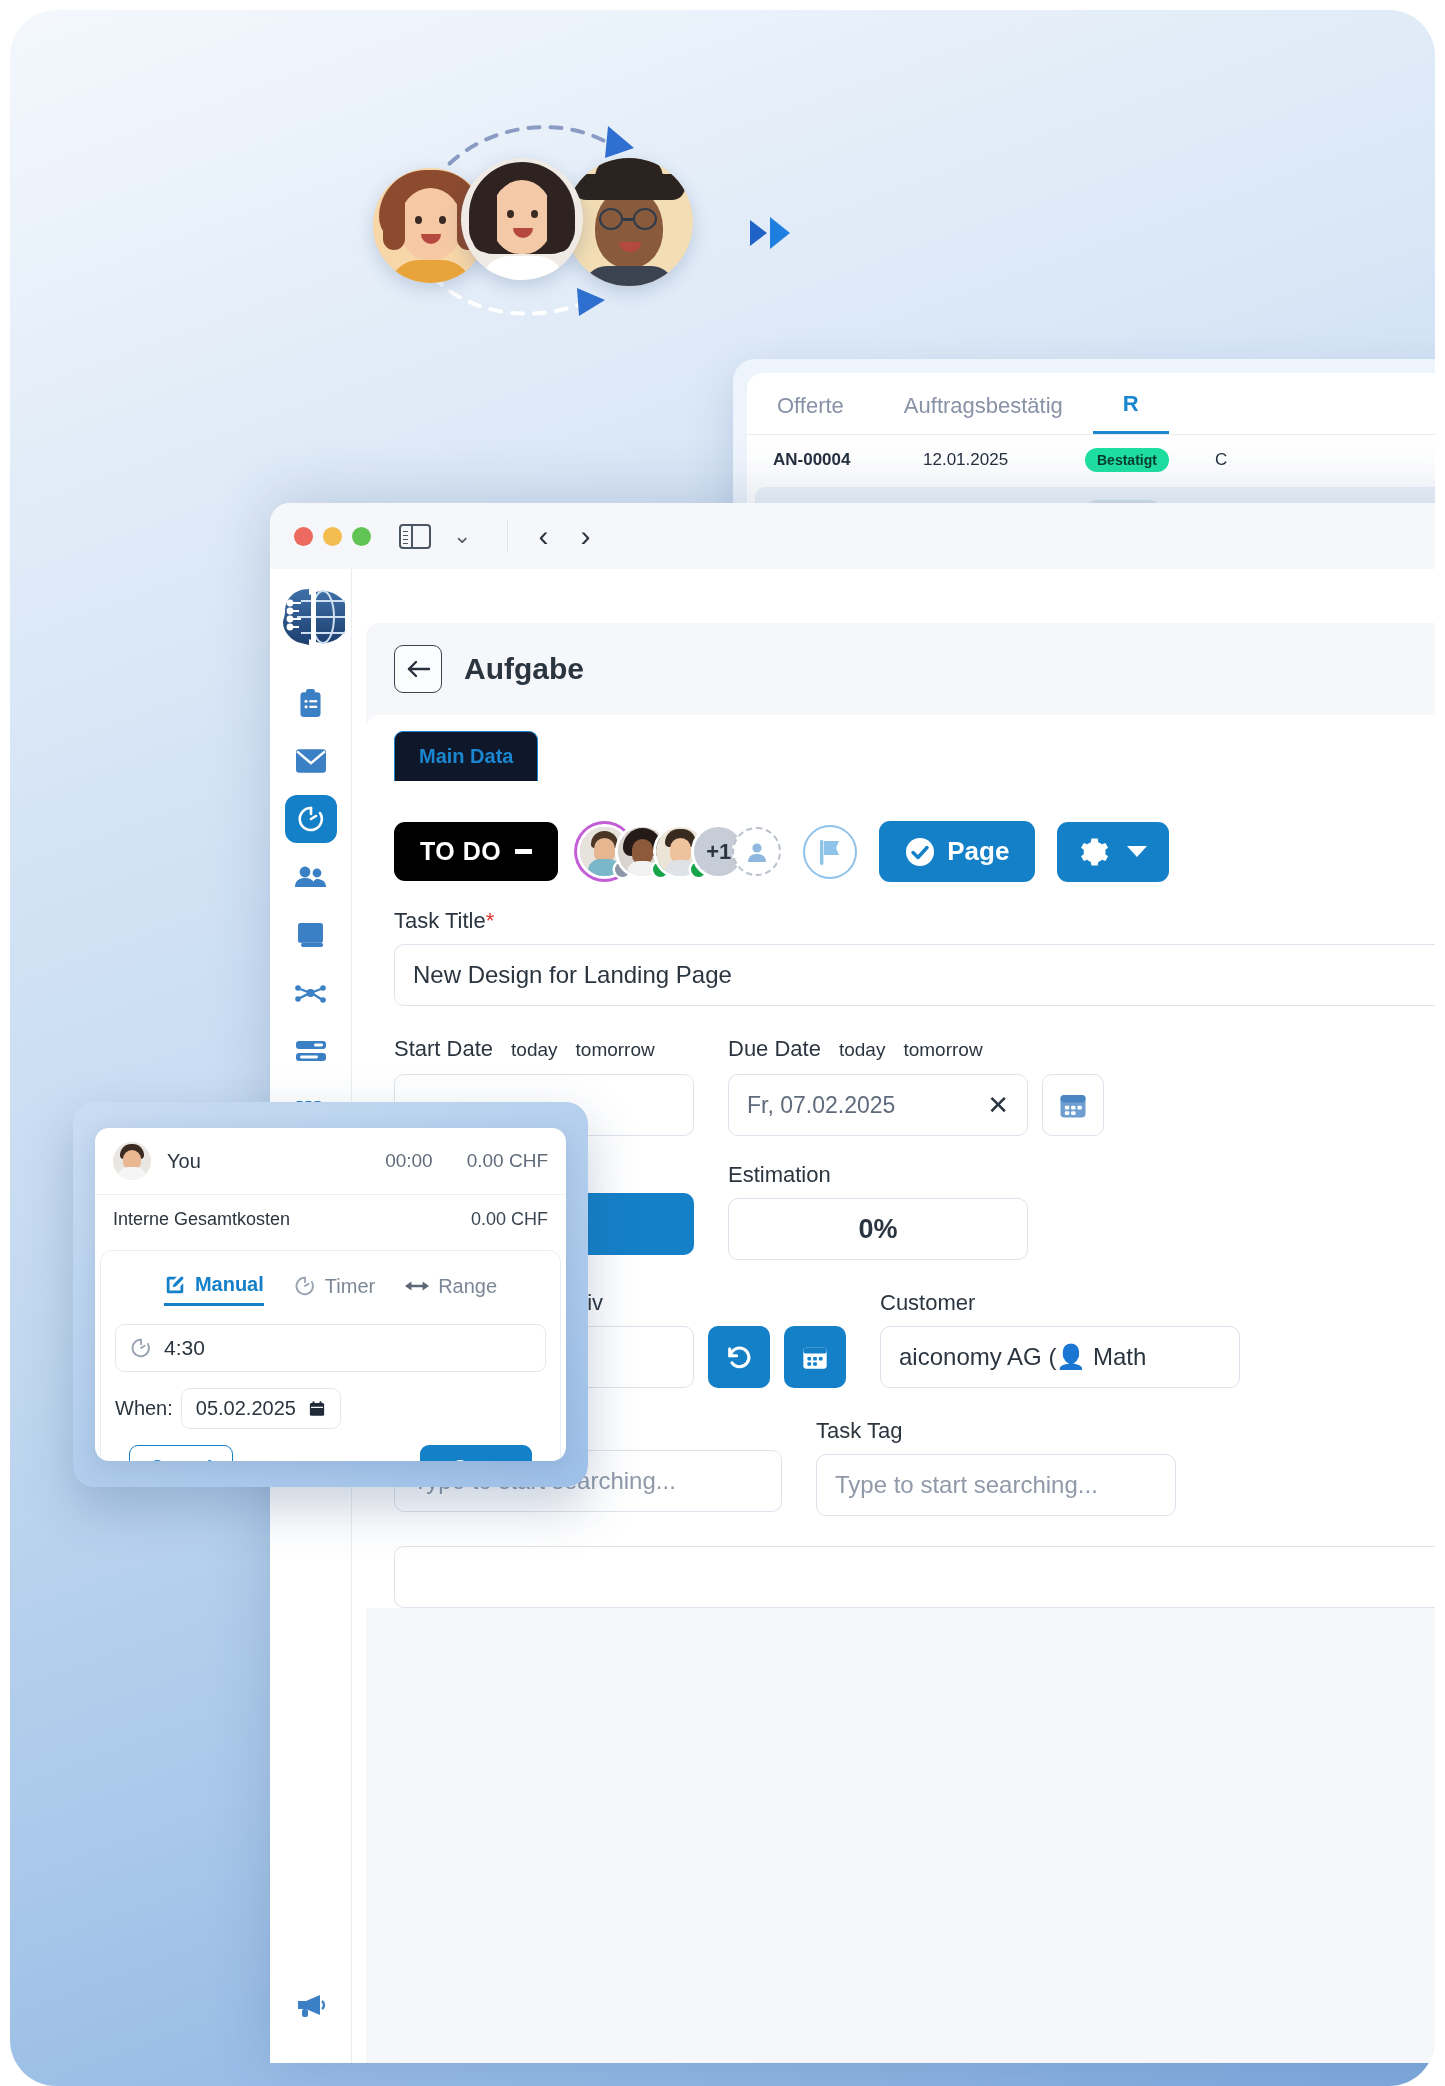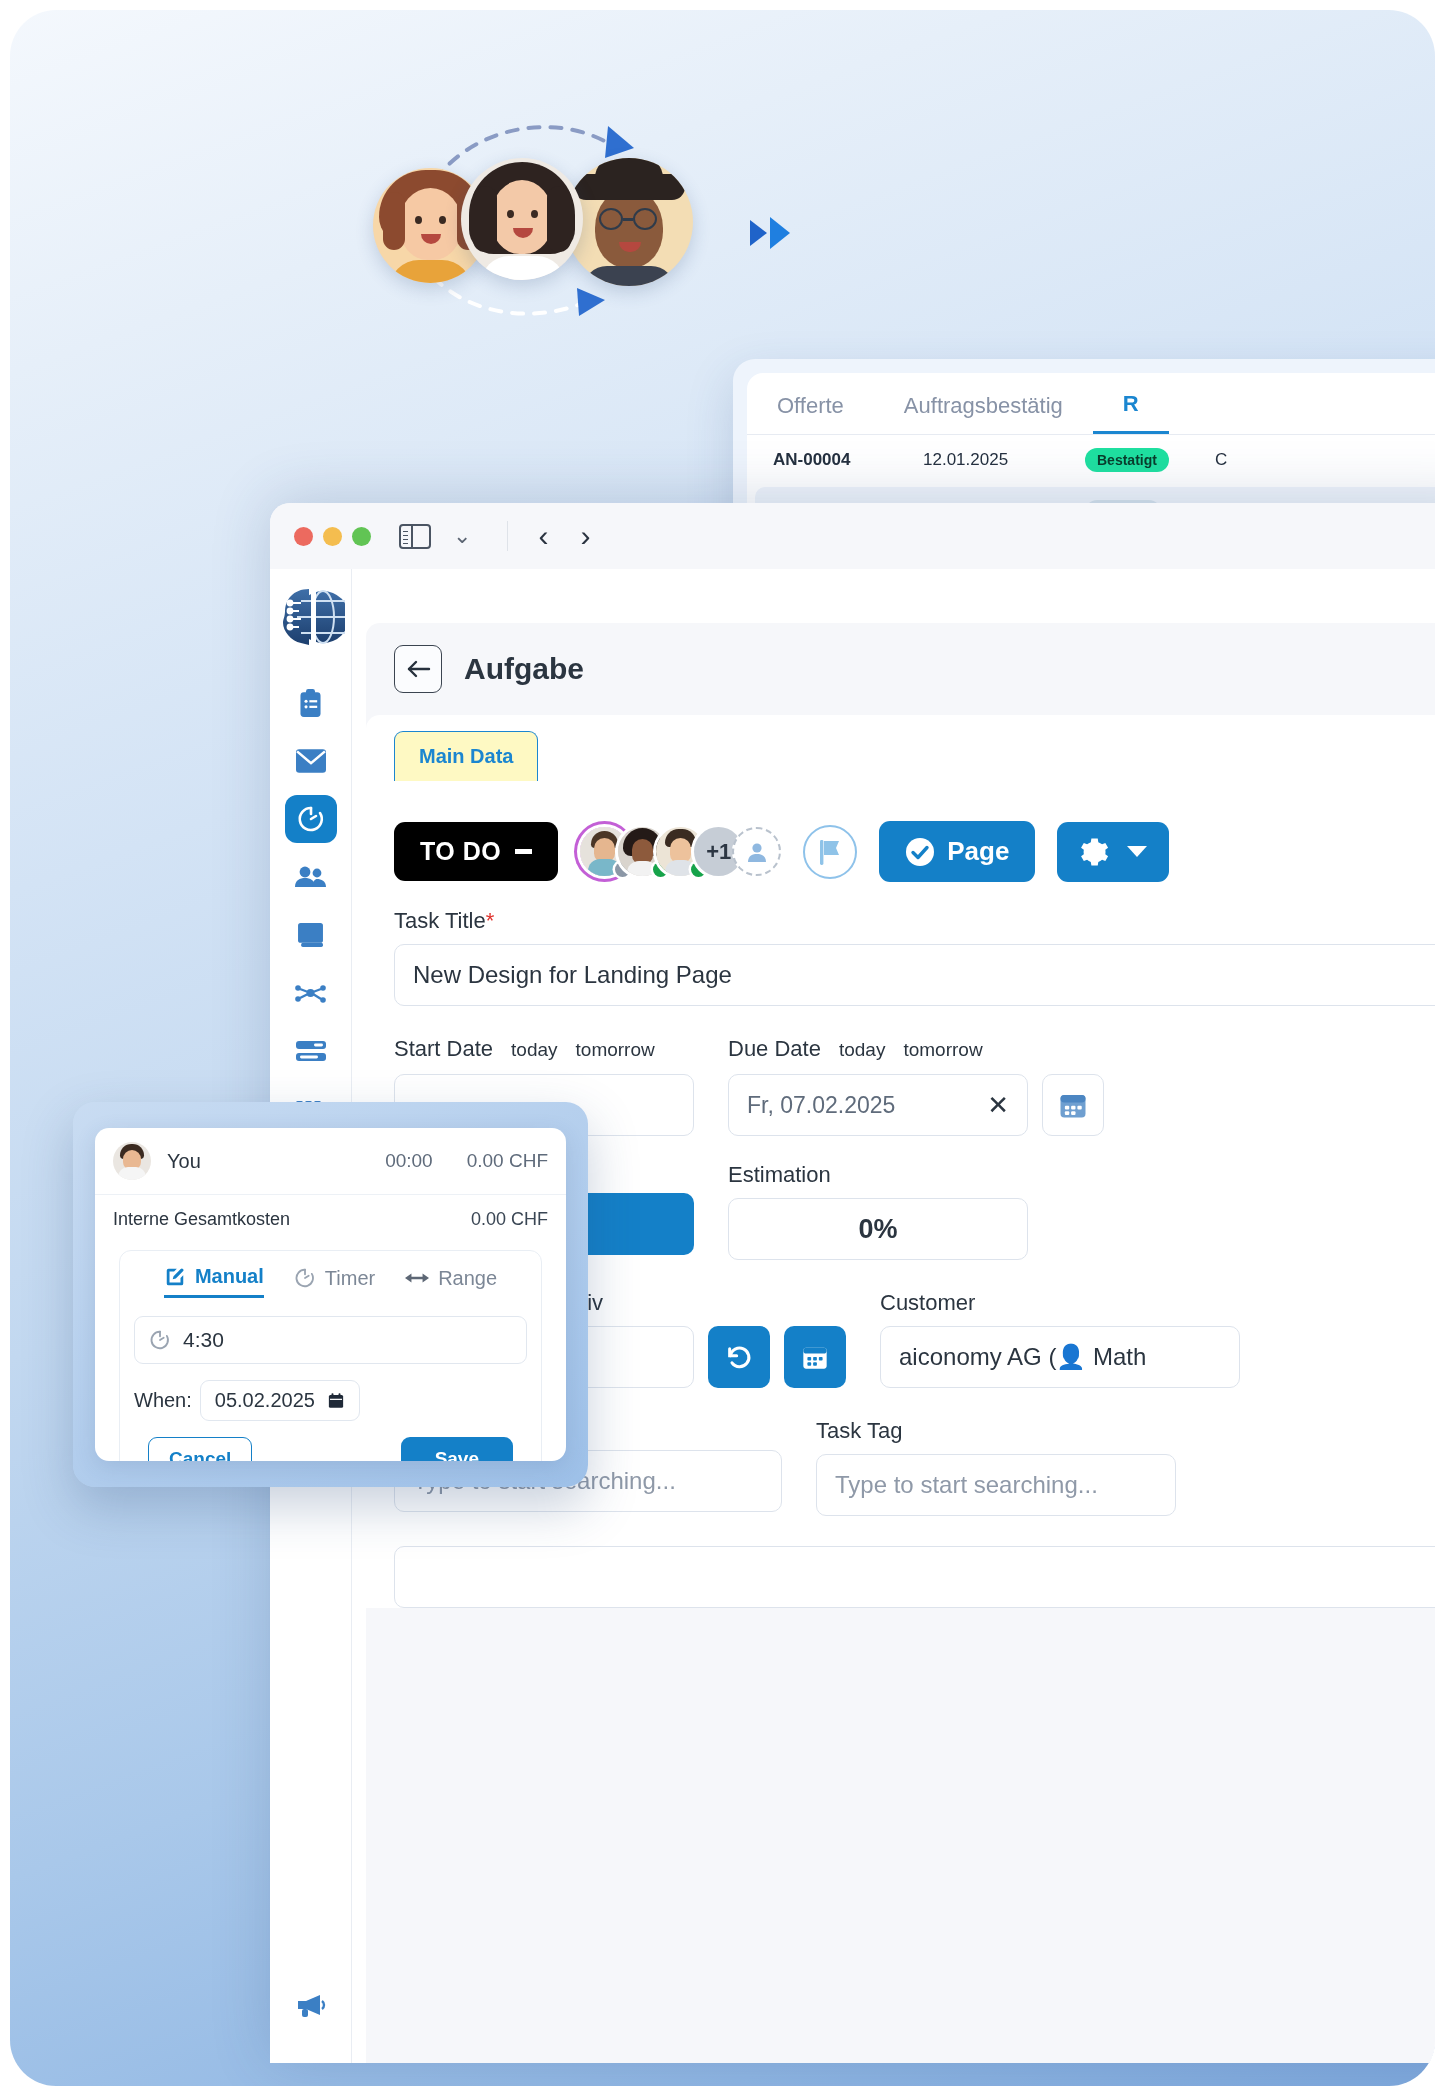--- a/index.html
+++ b/index.html
@@ -138,21 +138,21 @@
   #content { flex: 1; background:#fff; position: relative; }
   #page { margin: 54px 0 0 14px; background:#f6f7fa; border-radius: 14px 0 0 0; min-height: 100%; padding: 0; }
   #task-head { display:flex; align-items:center; gap: 22px; padding: 22px 0 22px 28px; }
   #back-btn { width: 48px; height: 48px; border: 1.6px solid #3b4450; border-radius: 9px;
               display:flex; align-items:center; justify-content:center; font-size: 26px; color:#27313d;
               background: #fbfcfe; }
   #task-title-h { font-size: 30px; font-weight: 600; color:#2b3540; }
 
   #tabs-strip { background:#fff; border-radius: 14px 0 0 0; padding: 16px 0 0 28px; }
   .tab-main { display:inline-block; padding: 13px 24px; font-size: 20px; font-weight: 700;
-              color:#1b86d0; background:#fef9c3; border: 1.4px solid #1b86d0;
+              color:#1b86d0; background:#0f172a; border: 1.4px solid #1b86d0;
               border-bottom: none; border-radius: 9px 9px 0 0; }
 
   #form { background:#fff; padding: 40px 0 0 28px; }
   #action-row { display:flex; align-items:center; gap: 22px; }
   #todo-btn { background:#000; color:#fff; border-radius: 11px; padding: 15px 26px;
               font-size: 25px; font-weight: 700; letter-spacing:.5px; display:flex; align-items:center; gap:14px;}
   #todo-btn .dash { display:block; width: 17px; height: 5px; background:#fff; }
 
   .av-stack { display:flex; align-items:center; }
   .av-sm { width: 49px; height: 49px; border-radius: 50%; margin-left: -11px; position:relative;
@@ -218,21 +218,21 @@
     width: 100%; height: 100%; overflow:hidden;
   }
   .tt-head { display:flex; align-items:center; gap: 16px; padding: 14px 18px;
              border-bottom: 1px solid #edf1f6; }
   .tt-head .who { font-size: 20px; color:#2b3540; flex:1; }
   .tt-head .t { font-size: 19px; color:#5f6b7b; margin-right: 18px; }
   .tt-head .c { font-size: 19px; color:#5f6b7b; }
   .tt-av { width: 38px; height: 38px; border-radius: 50%; background:#eae6e1; overflow:hidden; position:relative;}
   .tt-sub { display:flex; justify-content:space-between; padding: 14px 18px; font-size: 18px; color:#2b3540;text-align:right; }
   .tt-sub .amt { color:#3a4654; }
-  .tt-card { margin: 6px 24px 0; border: 1px solid #e9eef4; border-radius: 12px; padding: 14px 14px 16px; }
+  .tt-card { margin: 6px 5px 0; border: 1px solid #e9eef4; border-radius: 12px; padding: 22px 14px 16px; }
   .tt-tabs { display:flex; gap: 30px; justify-content:center; }
   .tt-tab { display:flex; align-items:center; gap: 9px; font-size: 20px; color:#7c8796;
             padding-bottom: 7px; }
   .tt-tab.active { color:#1480c8; font-weight:700; border-bottom: 3px solid #1480c8; }
   .tt-inp { margin-top: 18px; height: 48px; border:1.3px solid #e1e7ef; border-radius: 9px;
             display:flex; align-items:center; gap: 12px; padding: 0 14px; font-size: 21px; color:#2b3540; }
   .tt-when { margin-top: 16px; display:flex; align-items:center; gap: 8px; font-size: 20px; color:#2b3540; }
   .tt-date { border:1.3px solid #e1e7ef; border-radius: 9px; padding: 8px 14px; font-size: 20px;
              display:flex; align-items:center; gap: 12px; }
   .tt-foot { display:flex; justify-content:space-between; align-items:center; padding: 16px 14px 0; }

